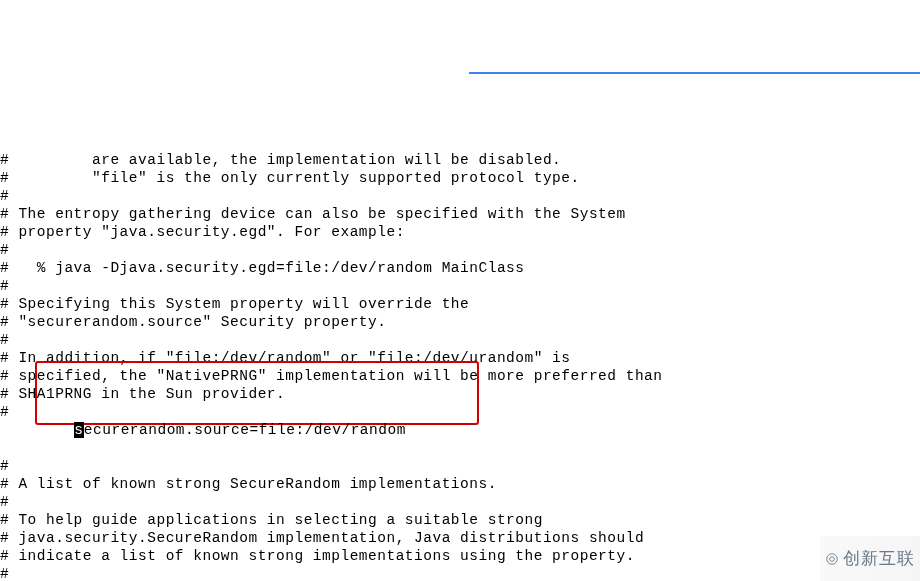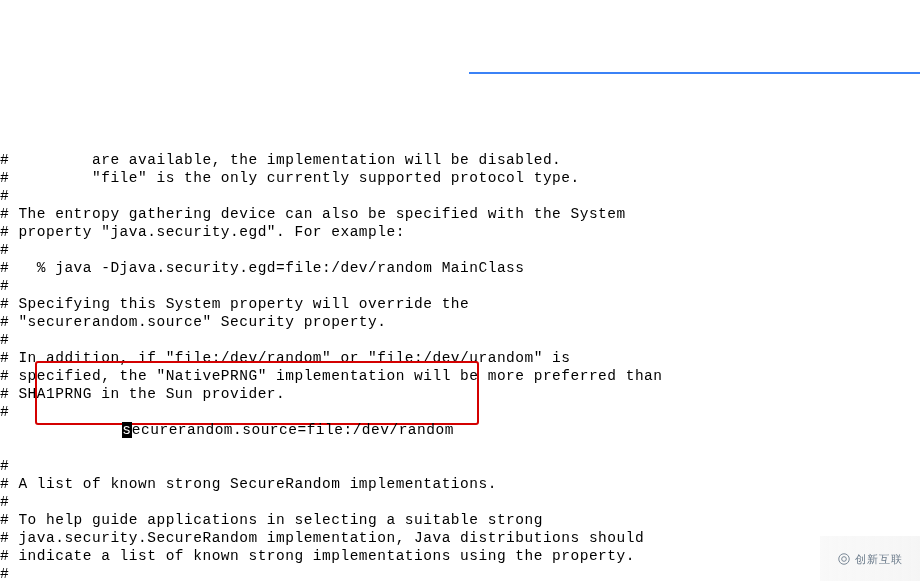--- a/index.html
+++ b/index.html
@@ -29,40 +29,39 @@
     .red-box {
       position: absolute;
       border: 2px solid #d40000;
       border-radius: 3px;
       background: transparent;
       pointer-events: none;
     }
     .highlighted-line {
       position: relative;
       z-index: 2;
-      padding-left: 48px;
     }
     .cursor-char {
       background: #000;
       color: #fff;
       padding: 0 0.5px;
     }
     .watermark {
       position: fixed;
       bottom: 0;
       right: 0;
       width: 100px;
       height: 45px;
       background: linear-gradient(to right, rgba(245,245,245,0.6), rgba(245,245,245,0.95));
       font-family: "Microsoft YaHei", sans-serif;
       color: #6a7a8a;
       display: flex;
       align-items: center;
       justify-content: center;
-      font-size: 11px;
+      font-size: 17px;
       letter-spacing: 1px;
     }
     .watermark svg {
       width: 14px;
       height: 14px;
       margin-right: 4px;
       fill: #6a7a8a;
       stroke: #6a7a8a;
     }
   </style>

